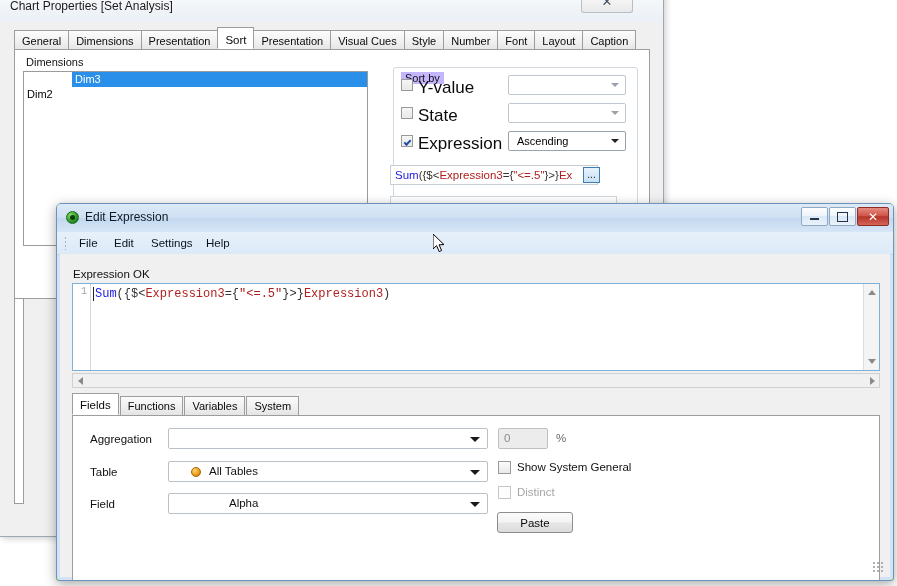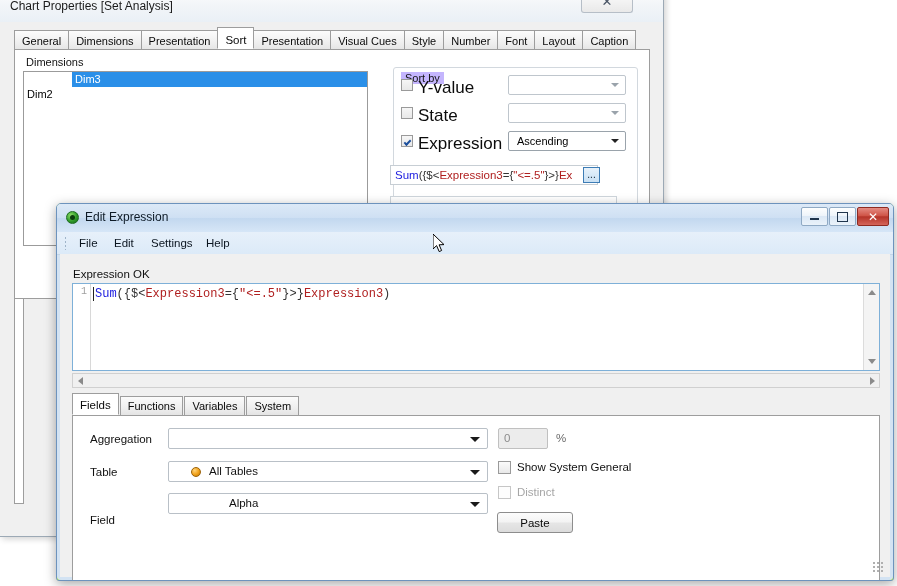--- a/index.html
+++ b/index.html
@@ -535,21 +535,21 @@
         </div>
         <div class="pct-sign" style="left:483px; top:16px;">%</div>
 
         <div class="frow-label" style="left:17px; top:50px;">Table</div>
         <div class="fcombo" style="left:95px; top:45px; width:320px;">
           <span class="bullet-orange"></span>
           <span class="txt" style="left:40px;">All Tables</span>
           <span class="arrow"></span>
         </div>
 
-        <div class="frow-label" style="left:17px; top:98px;">Field</div>
+        <div class="frow-label" style="left:17px; top:82px;">Field</div>
         <div class="fcombo" style="left:95px; top:77px; width:320px;">
           <span class="txt">Alpha</span>
           <span class="arrow"></span>
         </div>
 
         <div class="chk2" style="left:425px; top:45px;"></div>
         <div class="chk2lbl" style="left:444px; top:45px;">Show System General</div>
 
         <div class="chk2 disabled" style="left:425px; top:70px;"></div>
         <div class="chk2lbl disabled" style="left:444px; top:70px;">Distinct</div>

